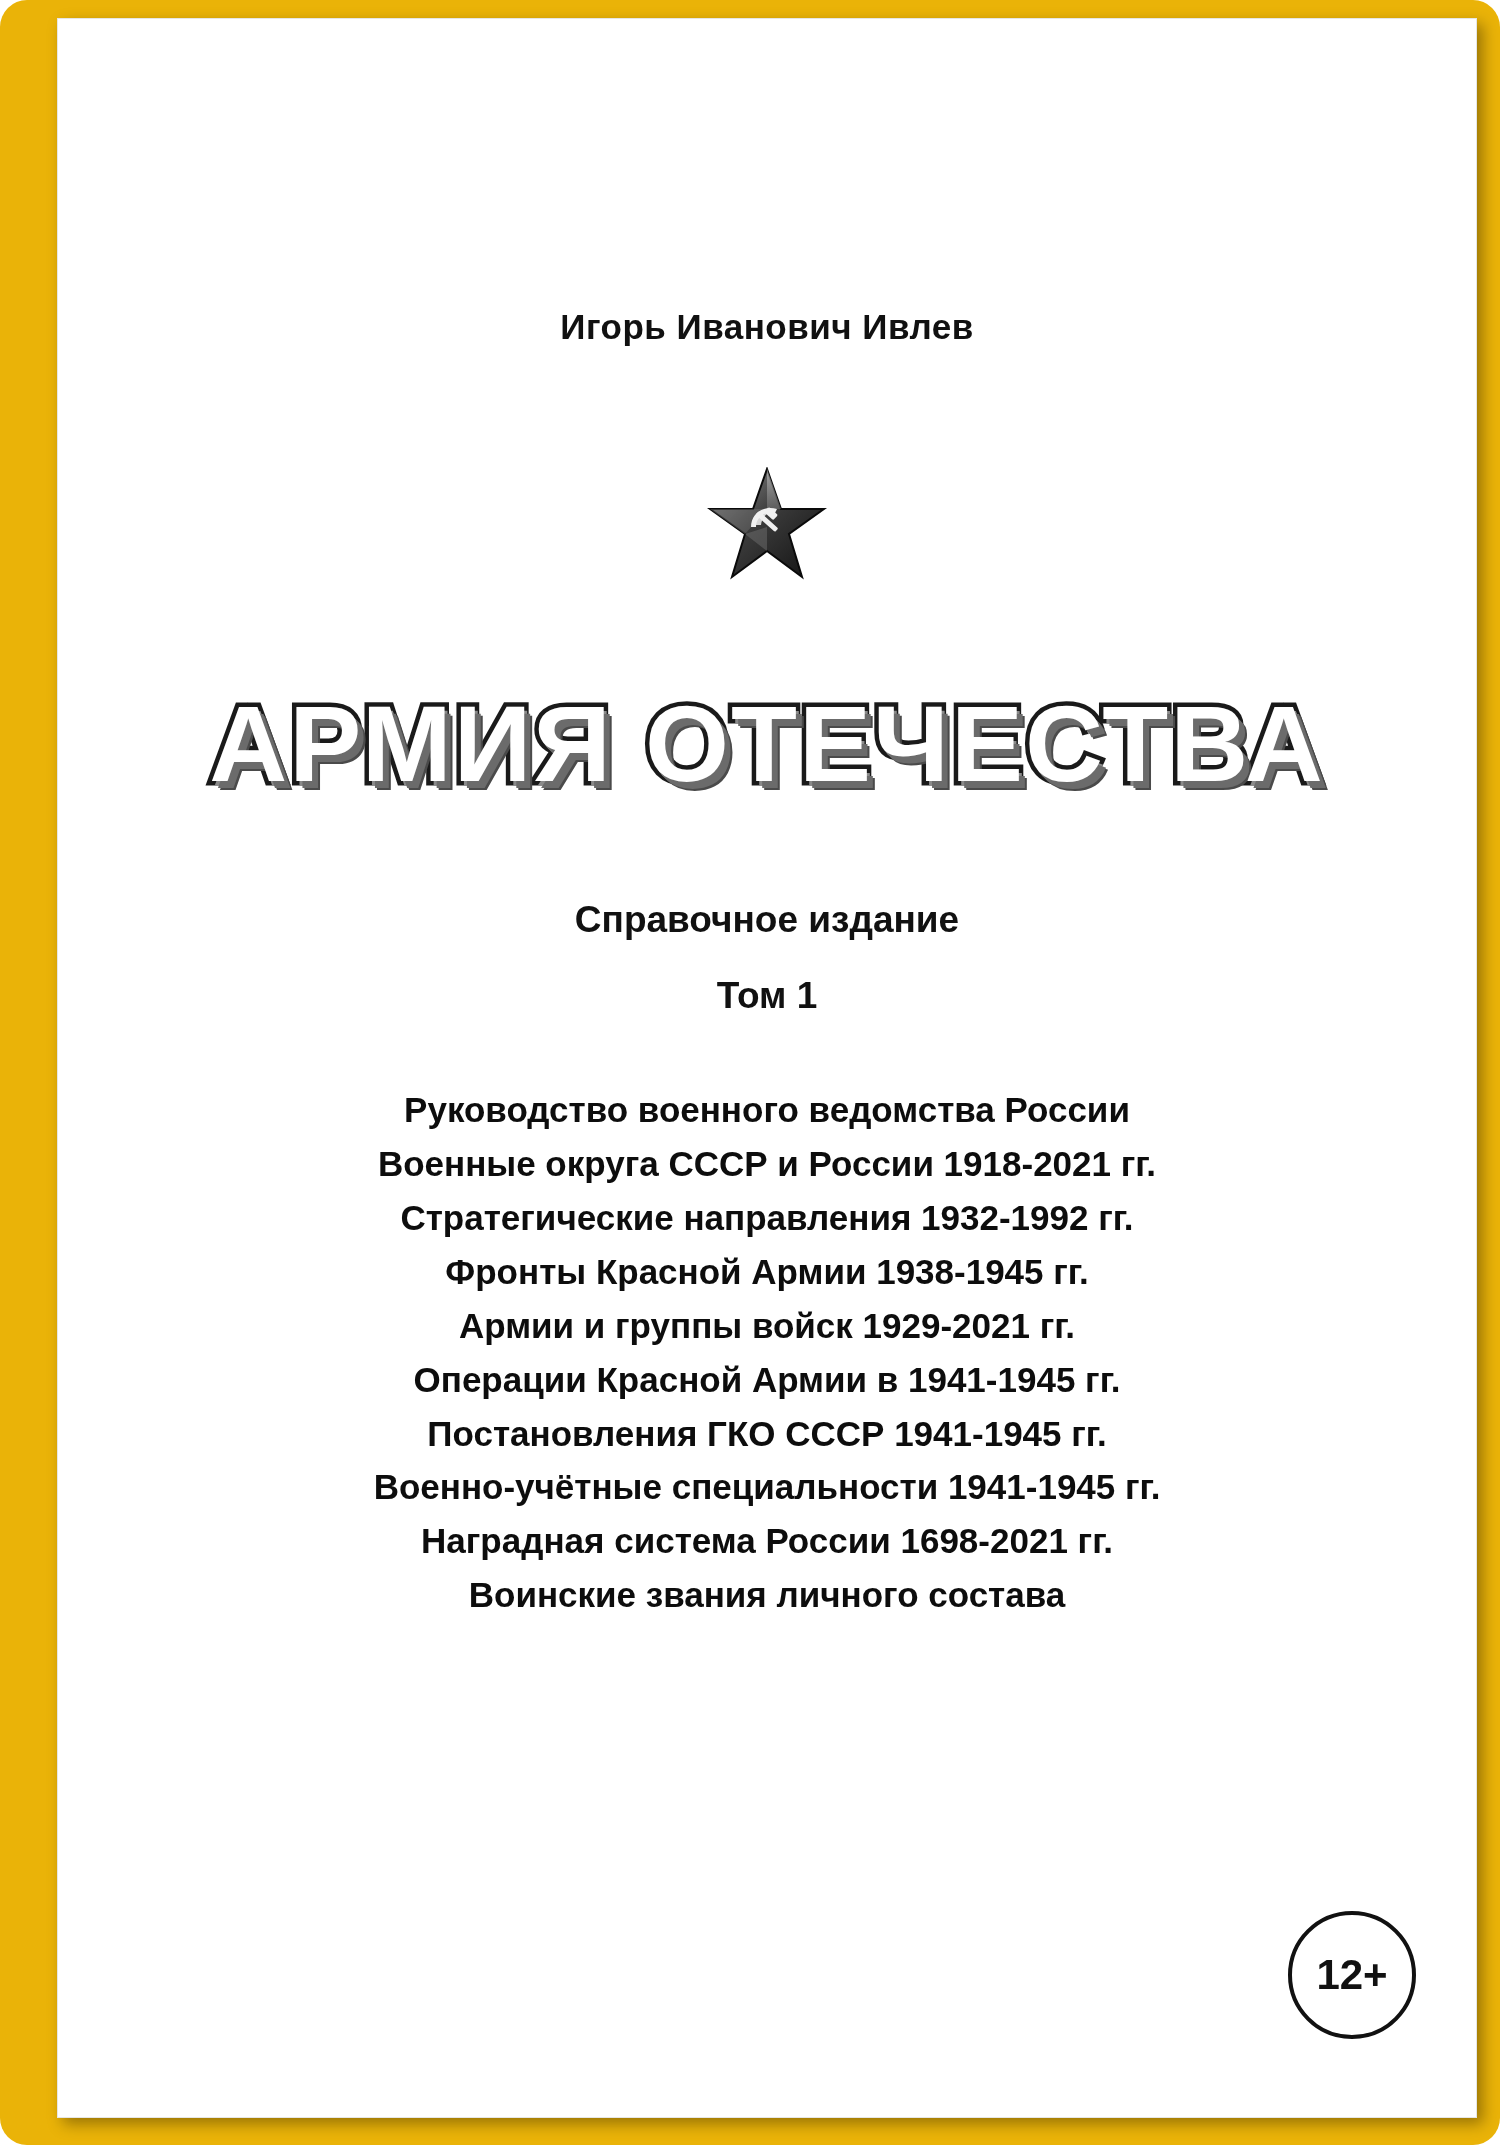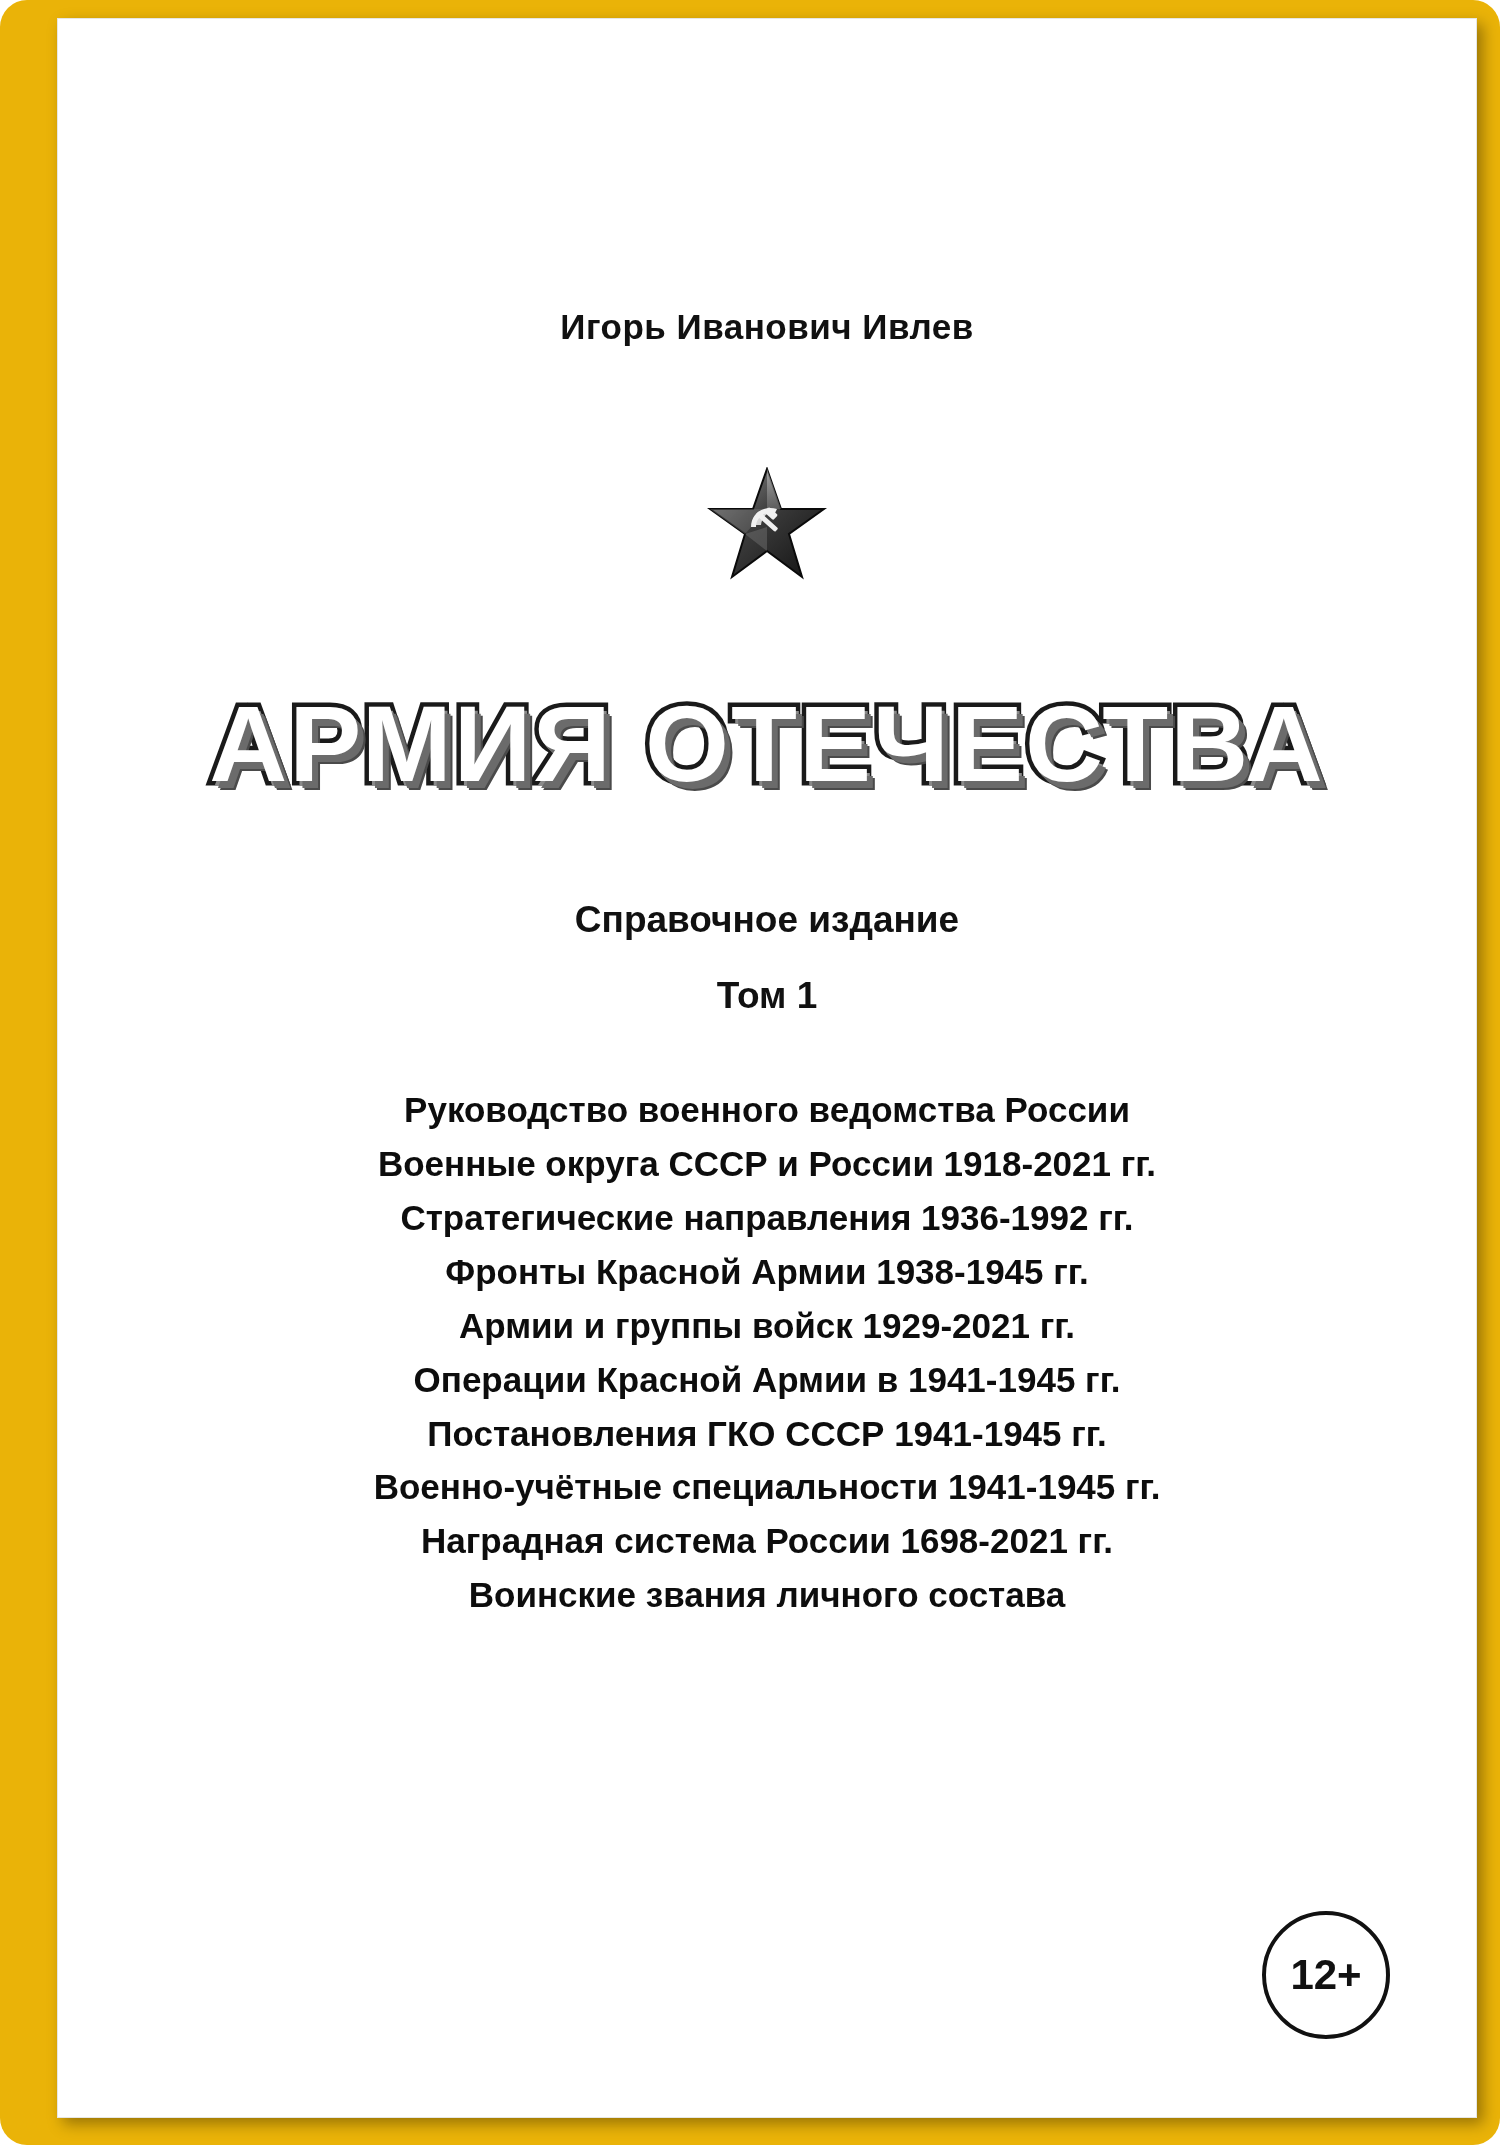--- a/index.html
+++ b/index.html
@@ -108,21 +108,21 @@
     font-size: 35px;
     font-weight: bold;
     color: #0d0d0d;
     text-align: center;
     line-height: 1.54;
     white-space: nowrap;
   }
 
   .age-badge {
     position: absolute;
-    right: 86px;
+    right: 60px;
     bottom: 78px;
     width: 128px;
     height: 128px;
     border: 4px solid #111111;
     border-radius: 50%;
     display: flex;
     align-items: center;
     justify-content: center;
     font-size: 42px;
     font-weight: bold;
@@ -168,21 +168,21 @@
 
       <div class="title">АРМИЯ ОТЕЧЕСТВА</div>
 
       <div class="subtitle">Справочное издание</div>
 
       <div class="volume">Том 1</div>
 
       <div class="contents">
         <div class="contents-line">Руководство военного ведомства России</div>
         <div class="contents-line">Военные округа СССР и России 1918-2021 гг.</div>
-        <div class="contents-line">Стратегические направления 1936-1992 гг.</div>
+        <div class="contents-line">Стратегические направления 1932-1992 гг.</div>
         <div class="contents-line">Фронты Красной Армии 1938-1945 гг.</div>
         <div class="contents-line">Армии и группы войск 1929-2021 гг.</div>
         <div class="contents-line">Операции Красной Армии в 1941-1945 гг.</div>
         <div class="contents-line">Постановления ГКО СССР 1941-1945 гг.</div>
         <div class="contents-line">Военно-учётные специальности 1941-1945 гг.</div>
         <div class="contents-line">Наградная система России 1698-2021 гг.</div>
         <div class="contents-line">Воинские звания личного состава</div>
       </div>
 
     </div>

